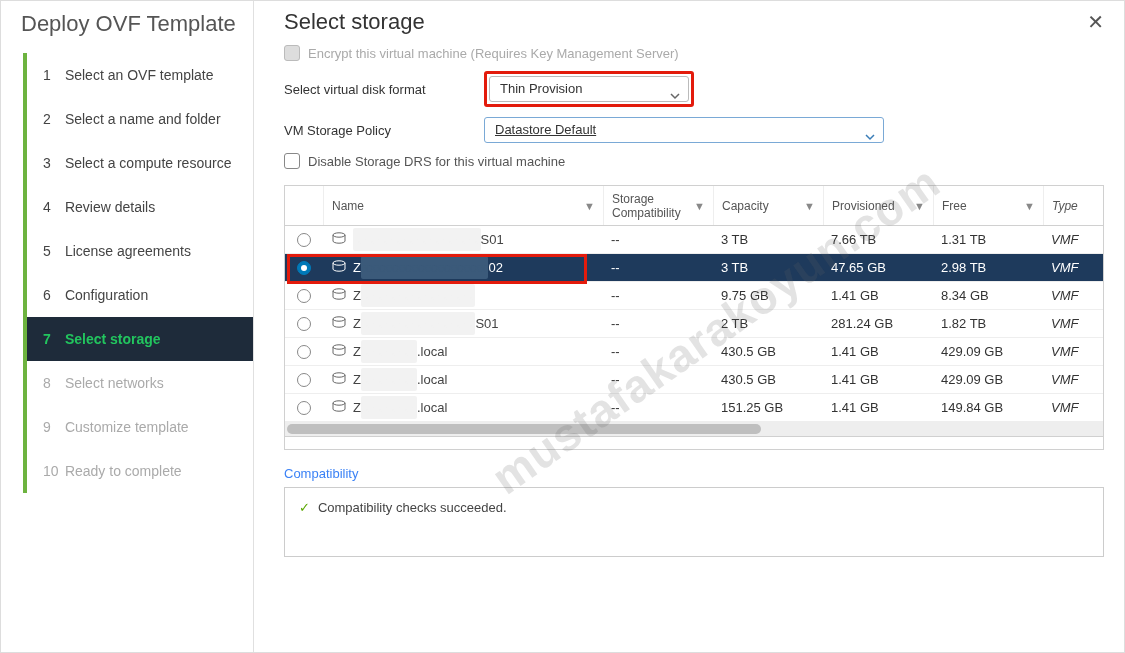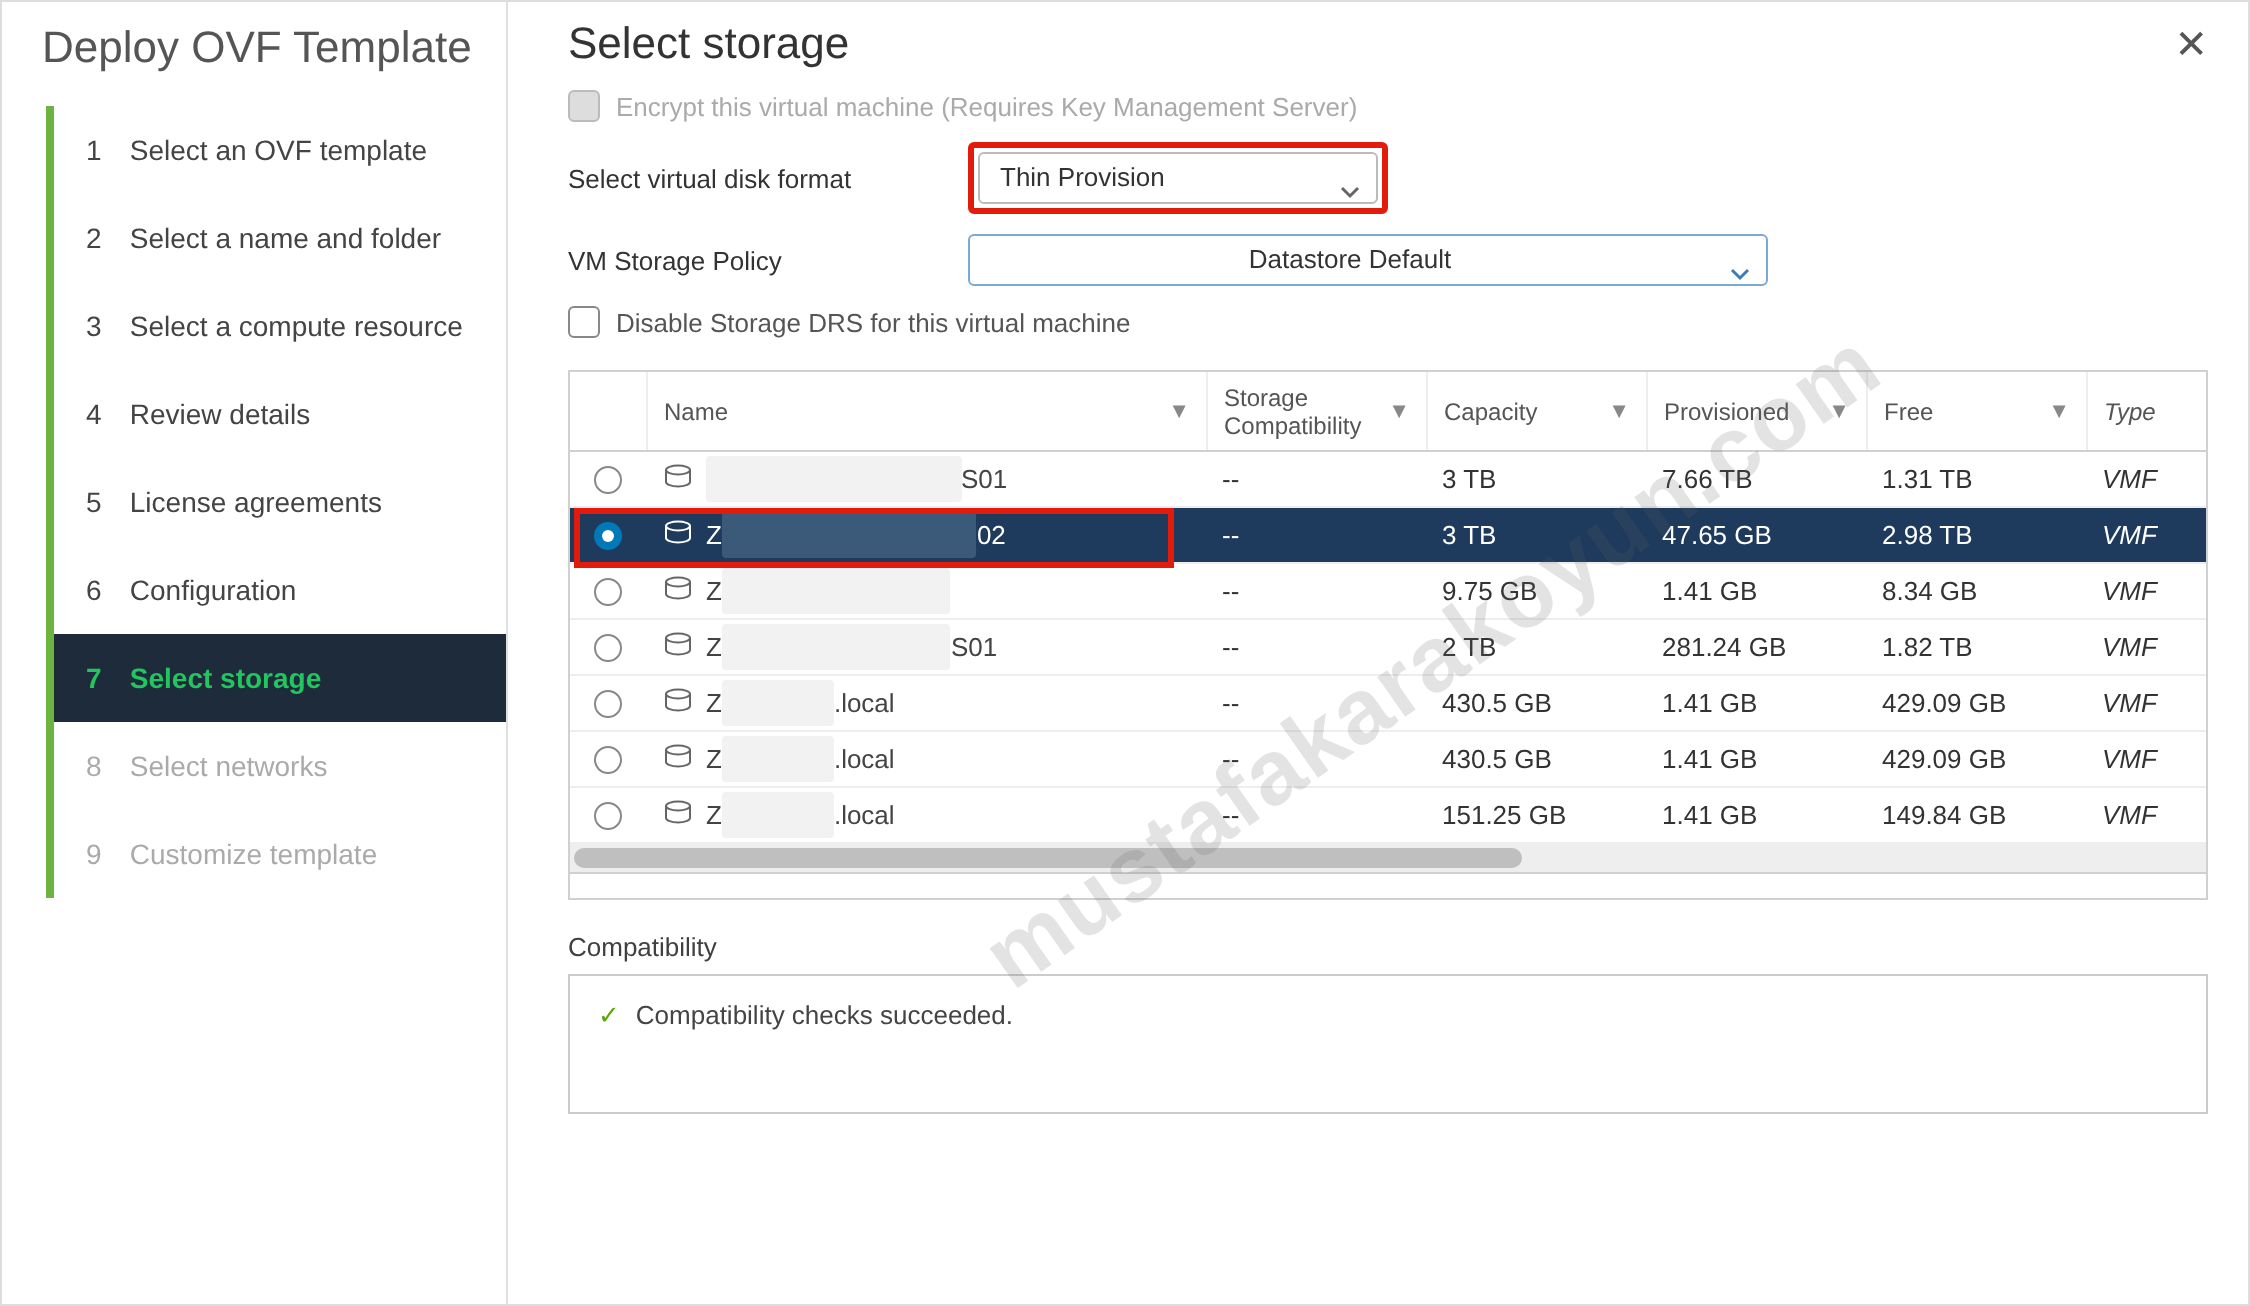--- a/index.html
+++ b/index.html
@@ -57,21 +57,21 @@
   .ds-icon { width: 16px; height: 12px; }
   .name-blur { background: #f2f2f2; color: #f2f2f2; border-radius: 2px; padding: 4px 2px; display: inline-block; }
   .trow.sel .name-blur { background: #3b5a7a; color: #3b5a7a; }
   .hl-red-row { position: absolute; border: 3px solid #e31b0c; pointer-events: none; }
 
   .hscroll { height: 14px; background: #eee; display: flex; align-items: center; }
   .hscroll .thumb { height: 10px; background: #bfbfbf; border-radius: 5px; margin-left: 2px; }
   .tfoot { display: flex; justify-content: space-between; align-items: center; padding: 6px 8px; font-size: 12px; color: #555; border-top: 1px solid #d0d0d0; }
 
   
-  .compat-label { margin-top: 16px; font-size: 13px; color: #404040; }
+  .compat-label { margin-top: 16px; font-size: 13px; color: #3b82f6; }
   .compat-box { border: 1px solid #ccc; min-height: 70px; padding: 12px 14px; margin-top: 6px; font-size: 13px; color: #444; display: flex; align-items: flex-start; gap: 8px; }
   .check-ic { color: #5aa700; }
 
   
   .footer { display: flex; justify-content: flex-end; gap: 18px; margin-top: 20px; align-items: center; }
   .btn { font-size: 13px; font-weight: 600; cursor: pointer; border-radius: 3px; padding: 7px 18px; letter-spacing: 0.5px; border: 1px solid transparent; }
   .btn.link { color: #0079b8; background: transparent; border: none; }
   .btn.outline { color: #0079b8; background: #fff; border: 1px solid #0079b8; }
   .btn.primary { color: #fff; background: #0079b8; }
   .hl-red-btn { border: 4px solid #e31b0c; padding: 3px; border-radius: 4px; display: inline-block; }
@@ -90,20 +90,21 @@
     <ul class="steps" id="steps">
         <li class="step"><span class="step-num">1</span><span> Select an OVF template</span></li>
         <li class="step"><span class="step-num">2</span><span> Select a name and folder</span></li>
         <li class="step"><span class="step-num">3</span><span> Select a compute resource</span></li>
         <li class="step"><span class="step-num">4</span><span> Review details</span></li>
         <li class="step"><span class="step-num">5</span><span> License agreements</span></li>
         <li class="step"><span class="step-num">6</span><span> Configuration</span></li>
         <li class="step active"><span class="step-num">7</span><span> Select storage</span></li>
         <li class="step disabled"><span class="step-num">8</span><span> Select networks</span></li>
         <li class="step disabled"><span class="step-num">9</span><span> Customize template</span></li>
+        <li class="step disabled"><span class="step-num">10</span><span> Ready to complete</span></li>
       </ul>
   </div>
 
   <div class="right">
 
     <div class="right-title-row">
       <div class="right-title">Select storage</div>
       <div class="close">✕</div>
     </div>
 
@@ -122,21 +123,21 @@
             <svg class="caret-svg" viewBox="0 0 10 10">
                 <path d="M1 3 L5 7 L9 3" fill="none" stroke="#666" stroke-width="1.5"></path>
               </svg>
           </span>
         </span>
       </span>
     </div>
 
     <div class="row">
       <div class="form-label">VM Storage Policy</div>
-      <span class="select lg" style="text-align:center; border-color:#7aa9d6;">
+      <span class="select lg" style="border-color:#7aa9d6;text-decoration:underline;">
         <span>Datastore Default</span>
         <span class="caret">
           <svg class="caret-svg" viewBox="0 0 10 10">
               <path d="M1 3 L5 7 L9 3" fill="none" stroke="#3a7db7" stroke-width="1.5"></path>
             </svg>
         </span>
       </span>
     </div>
 
     <div class="row">

